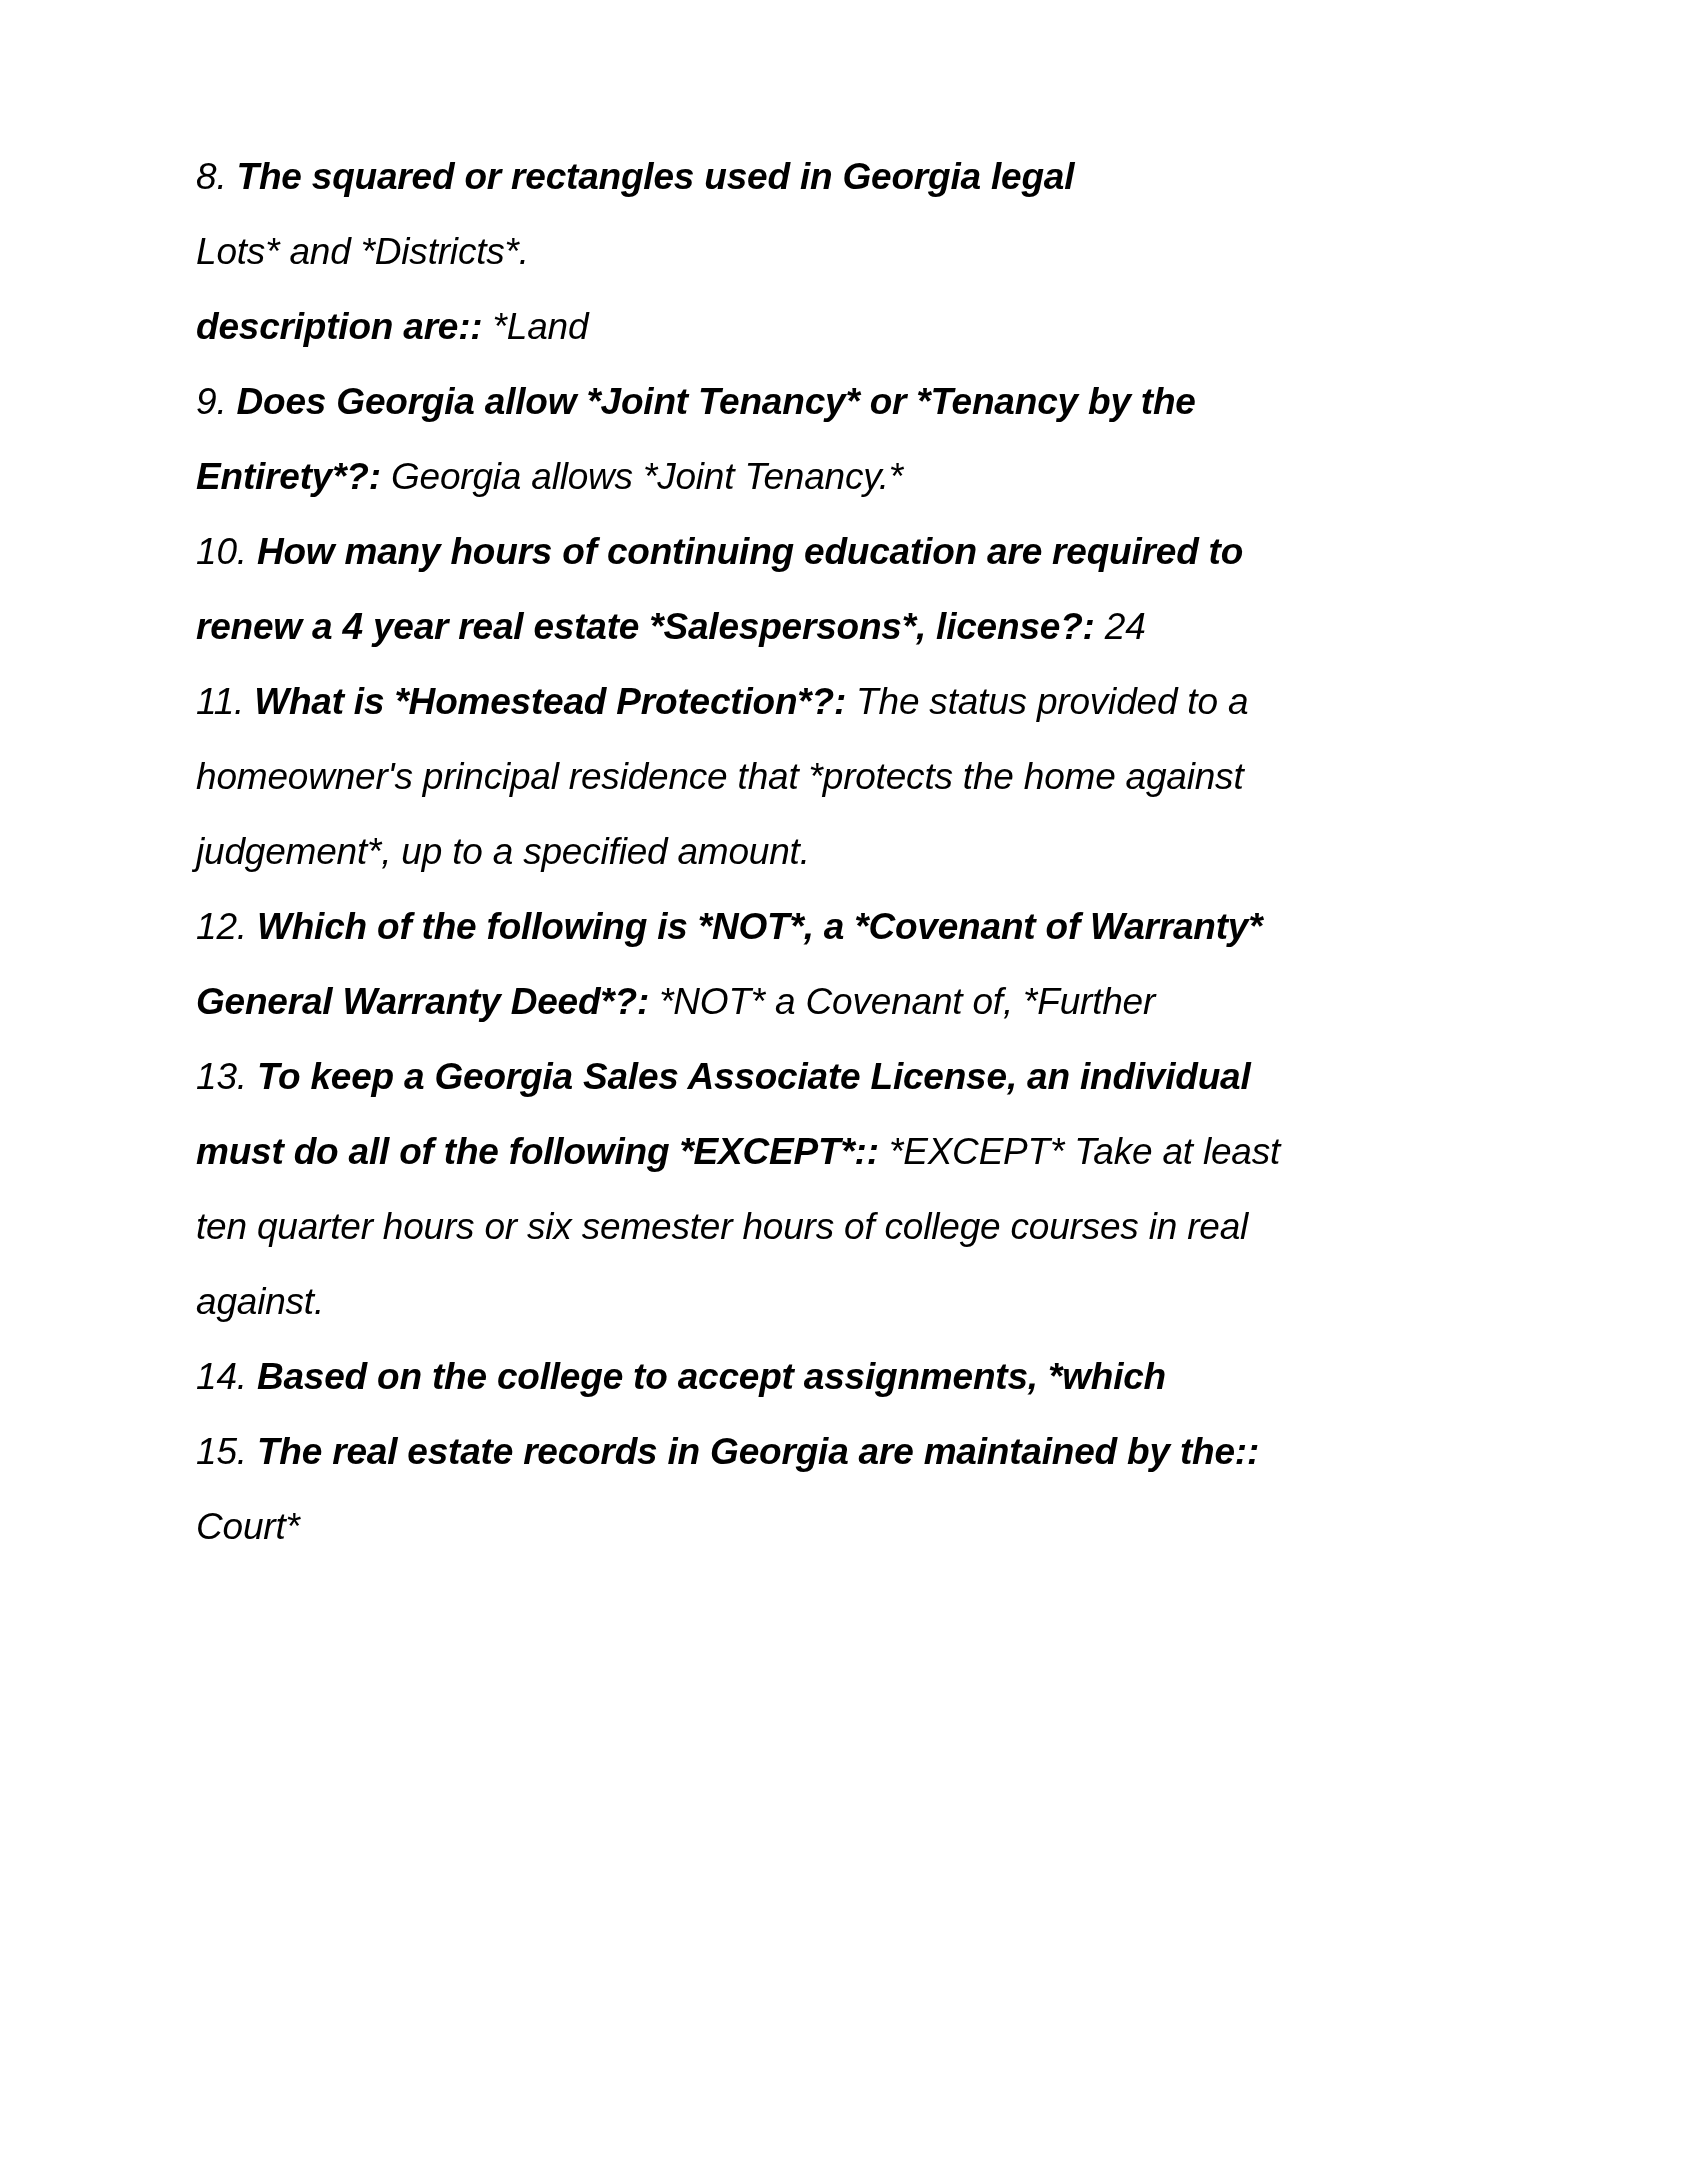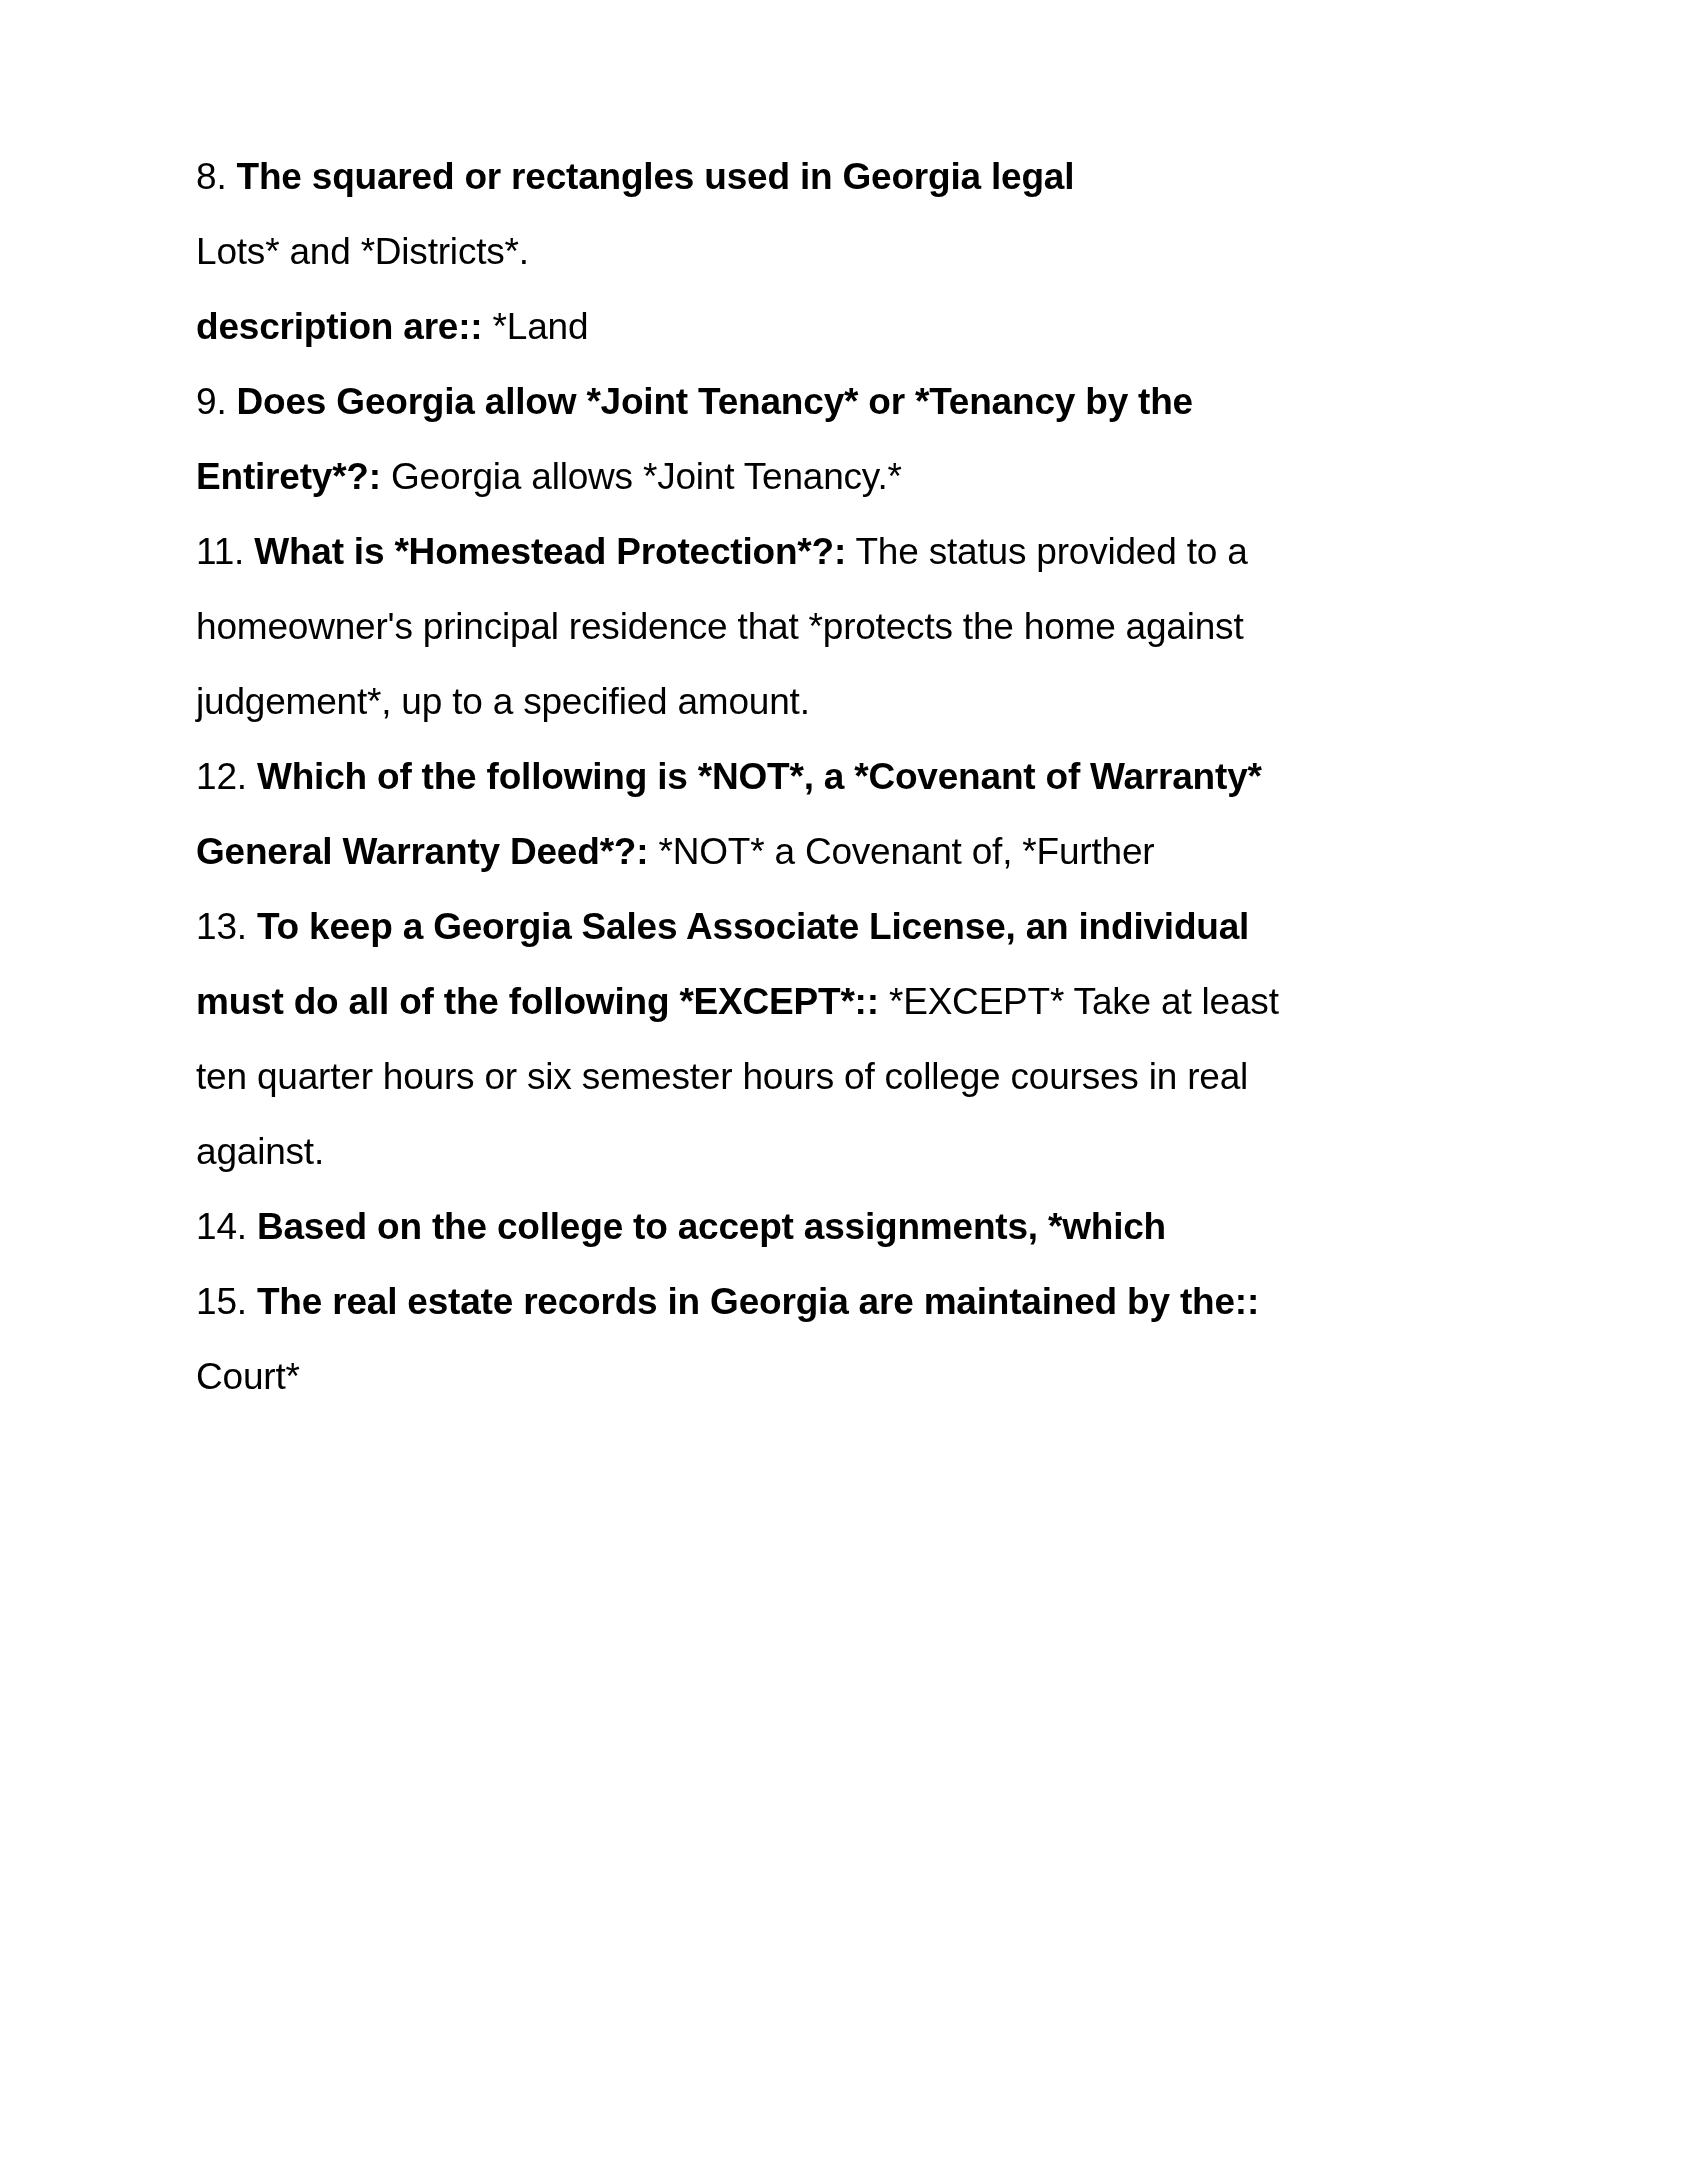--- a/index.html
+++ b/index.html
@@ -15,20 +15,21 @@
     color: #000000;
     -webkit-font-smoothing: antialiased;
   }
   .page {
     position: relative;
     width: 1683px;
     height: 2178px;
     background: #ffffff;
     box-sizing: border-box;
     padding: 139px 108px 0 196px;
+    font-style: italic;
   }
   .doc-body {
     width: 1317px;
   }
   .qa-block {
     margin: 0;
     padding: 0;
   }
   .line {
     font-size: 37px;
@@ -55,20 +56,24 @@
         <div class="qa-block">
           <div class="line"><span class="r">8. </span><span class="b">The squared or rectangles used in Georgia legal</span></div>
           <div class="line"><span class="r">Lots* and *Districts*.</span></div>
           <div class="line"><span class="b">description are::</span><span class="r"> *Land</span></div>
         </div>
         <div class="qa-block">
           <div class="line"><span class="r">9. </span><span class="b">Does Georgia allow *Joint Tenancy* or *Tenancy by the</span></div>
           <div class="line"><span class="b">Entirety*?:</span><span class="r"> Georgia allows *Joint Tenancy.*</span></div>
         </div>
         <div class="qa-block">
+          <div class="line"><span class="r">10. </span><span class="b">How many hours of continuing education are required to</span></div>
+          <div class="line"><span class="b">renew a 4 year real estate *Salespersons*, license?:</span><span class="r"> 24</span></div>
+        </div>
+        <div class="qa-block">
           <div class="line"><span class="r">11. </span><span class="b">What is *Homestead Protection*?:</span><span class="r"> The status provided to a</span></div>
           <div class="line"><span class="r">homeowner's principal residence that *protects the home against</span></div>
           <div class="line"><span class="r">judgement*, up to a specified amount.</span></div>
         </div>
         <div class="qa-block">
           <div class="line"><span class="r">12. </span><span class="b">Which of the following is *NOT*, a *Covenant of Warranty*</span></div>
           <div class="line"><span class="b">General Warranty Deed*?:</span><span class="r"> *NOT* a Covenant of, *Further</span></div>
         </div>
         <div class="qa-block">
           <div class="line"><span class="r">13. </span><span class="b">To keep a Georgia Sales Associate License, an individual</span></div>

